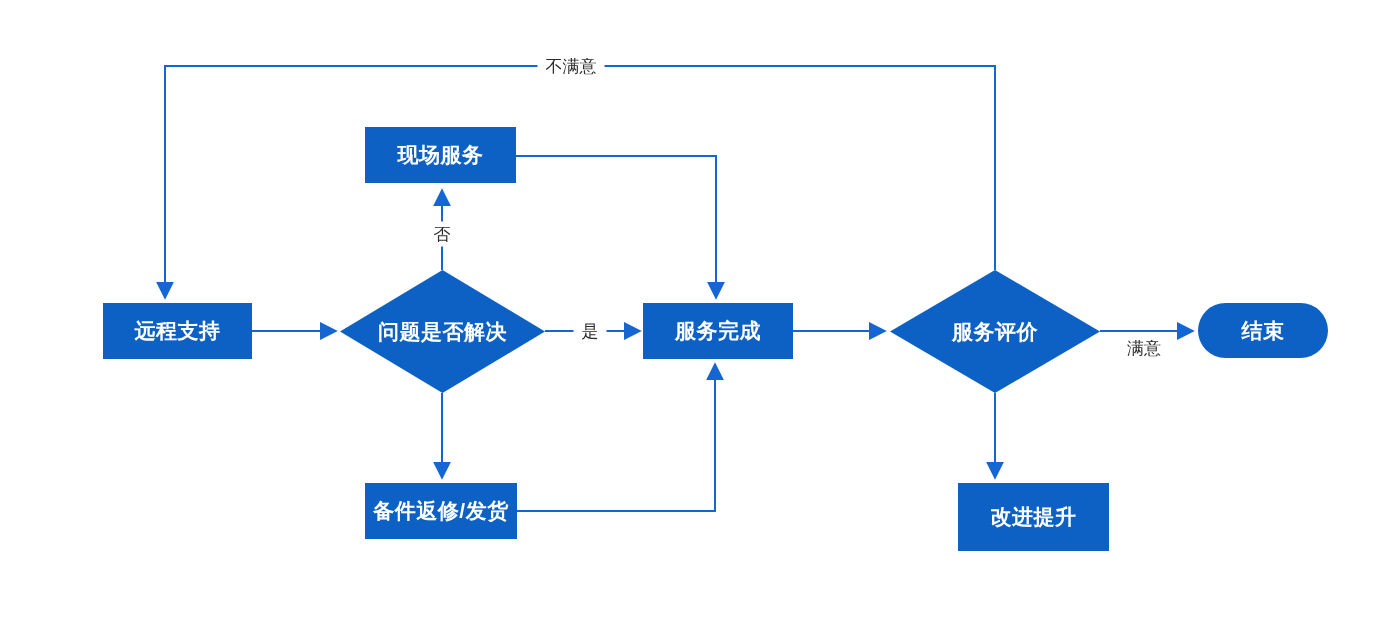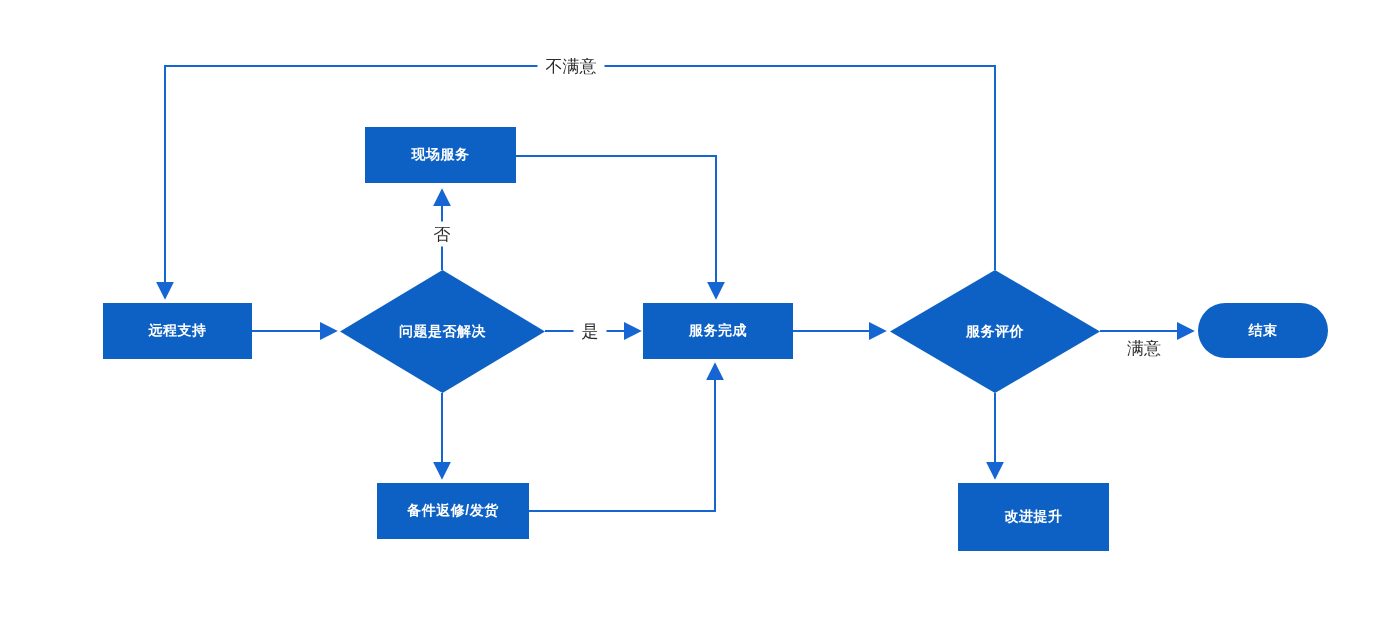--- a/index.html
+++ b/index.html
@@ -34,21 +34,21 @@
     fill: none;
   }
   .arrowhead { fill: var(--connector); }
   .node {
     position: absolute;
     display: flex;
     align-items: center;
     justify-content: center;
     background: var(--shape-fill);
     color: var(--node-text);
-    font-size: 14px;
+    font-size: 21px;
     font-weight: 600;
     letter-spacing: 0.5px;
     text-align: center;
   }
   .node.diamond {
     background: transparent;
   }
   .node.diamond .diamond-shape {
     position: absolute;
     left: 0; top: 0;
@@ -103,21 +103,21 @@
 
   <div class="node" style="left:643px; top:303px; width:150px; height:56px;">
     <span class="node-label">服务完成</span>
   </div>
 
   <div class="node diamond" style="left:340px; top:270px; width:205px; height:123px;">
     <span class="diamond-shape"></span>
     <span class="node-label">问题是否解决</span>
   </div>
 
-  <div class="node" style="left:365px; top:483px; width:152px; height:56px;margin-left:12px;">
+  <div class="node" style="left:365px; top:483px; width:152px; height:56px;">
     <span class="node-label">备件返修/发货</span>
   </div>
 
   <div class="node diamond" style="left:890px; top:270px; width:210px; height:123px;text-align:right;">
     <span class="diamond-shape"></span>
     <span class="node-label">服务评价</span>
   </div>
 
   <div class="node" style="left:958px; top:483px; width:151px; height:68px;">
     <span class="node-label">改进提升</span>

